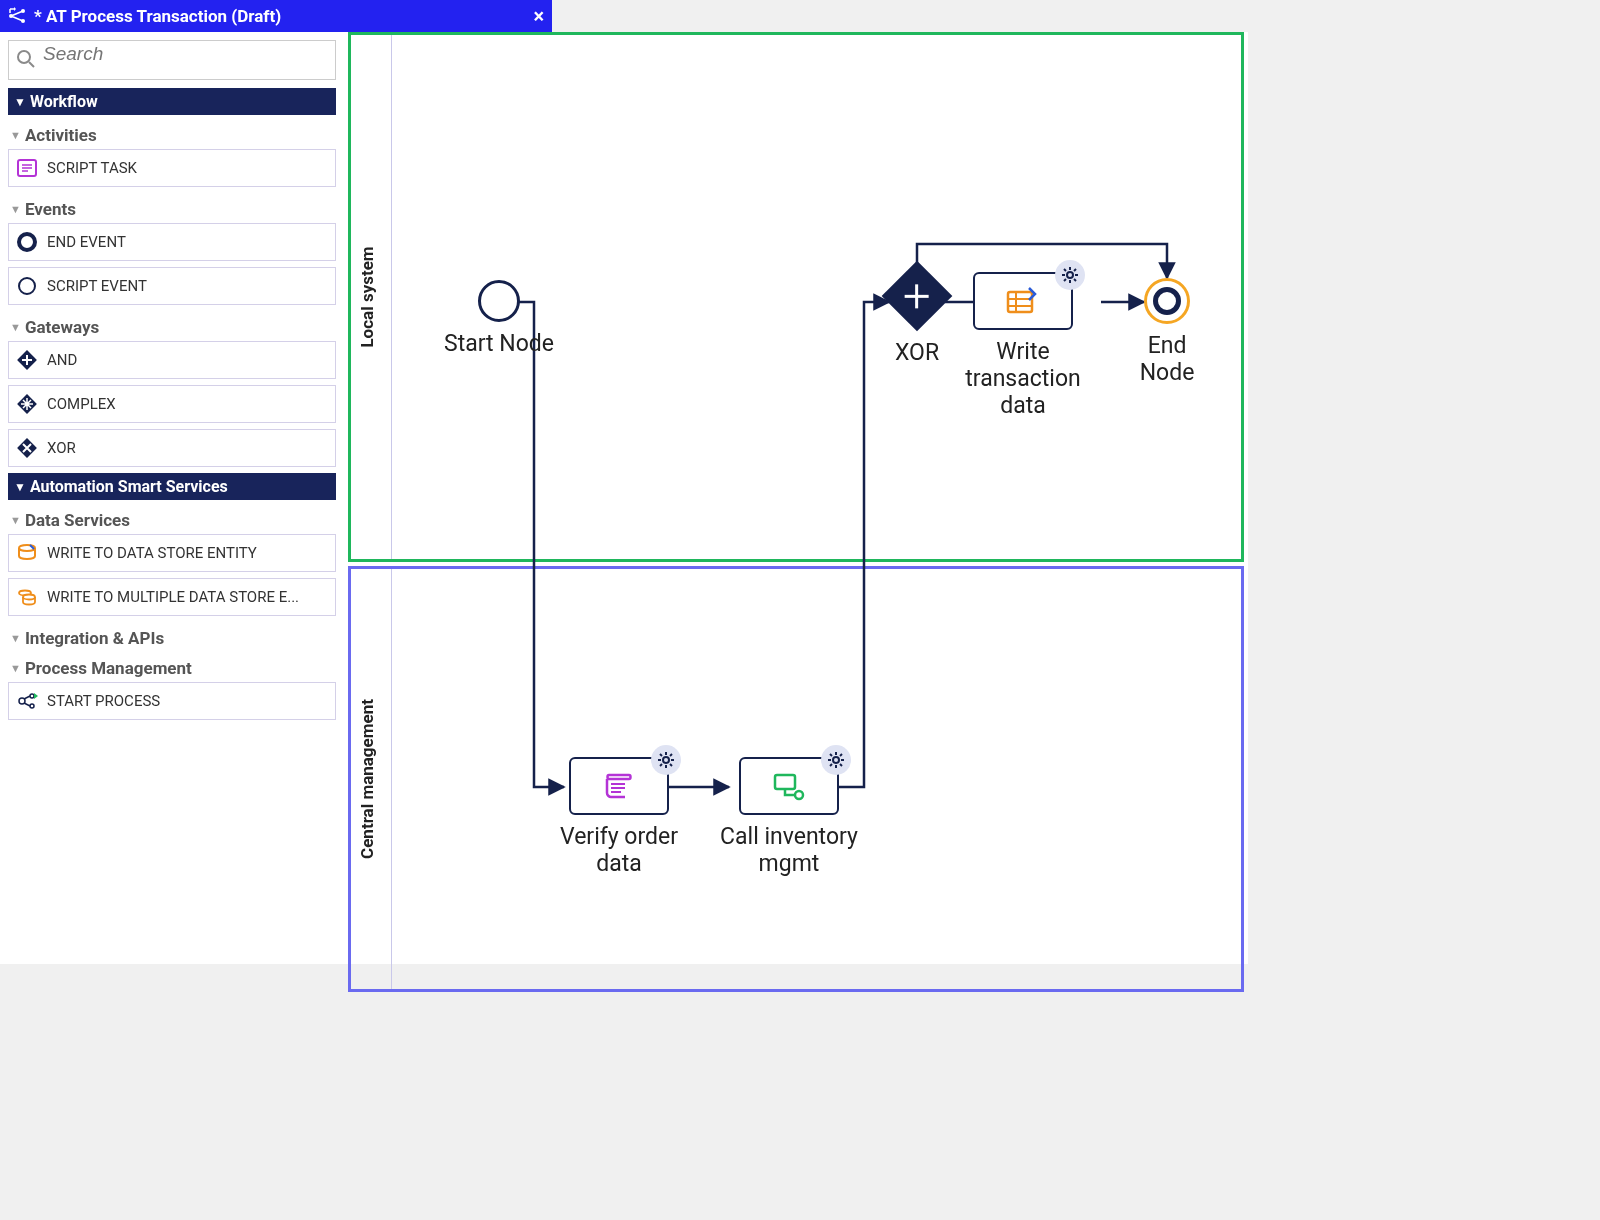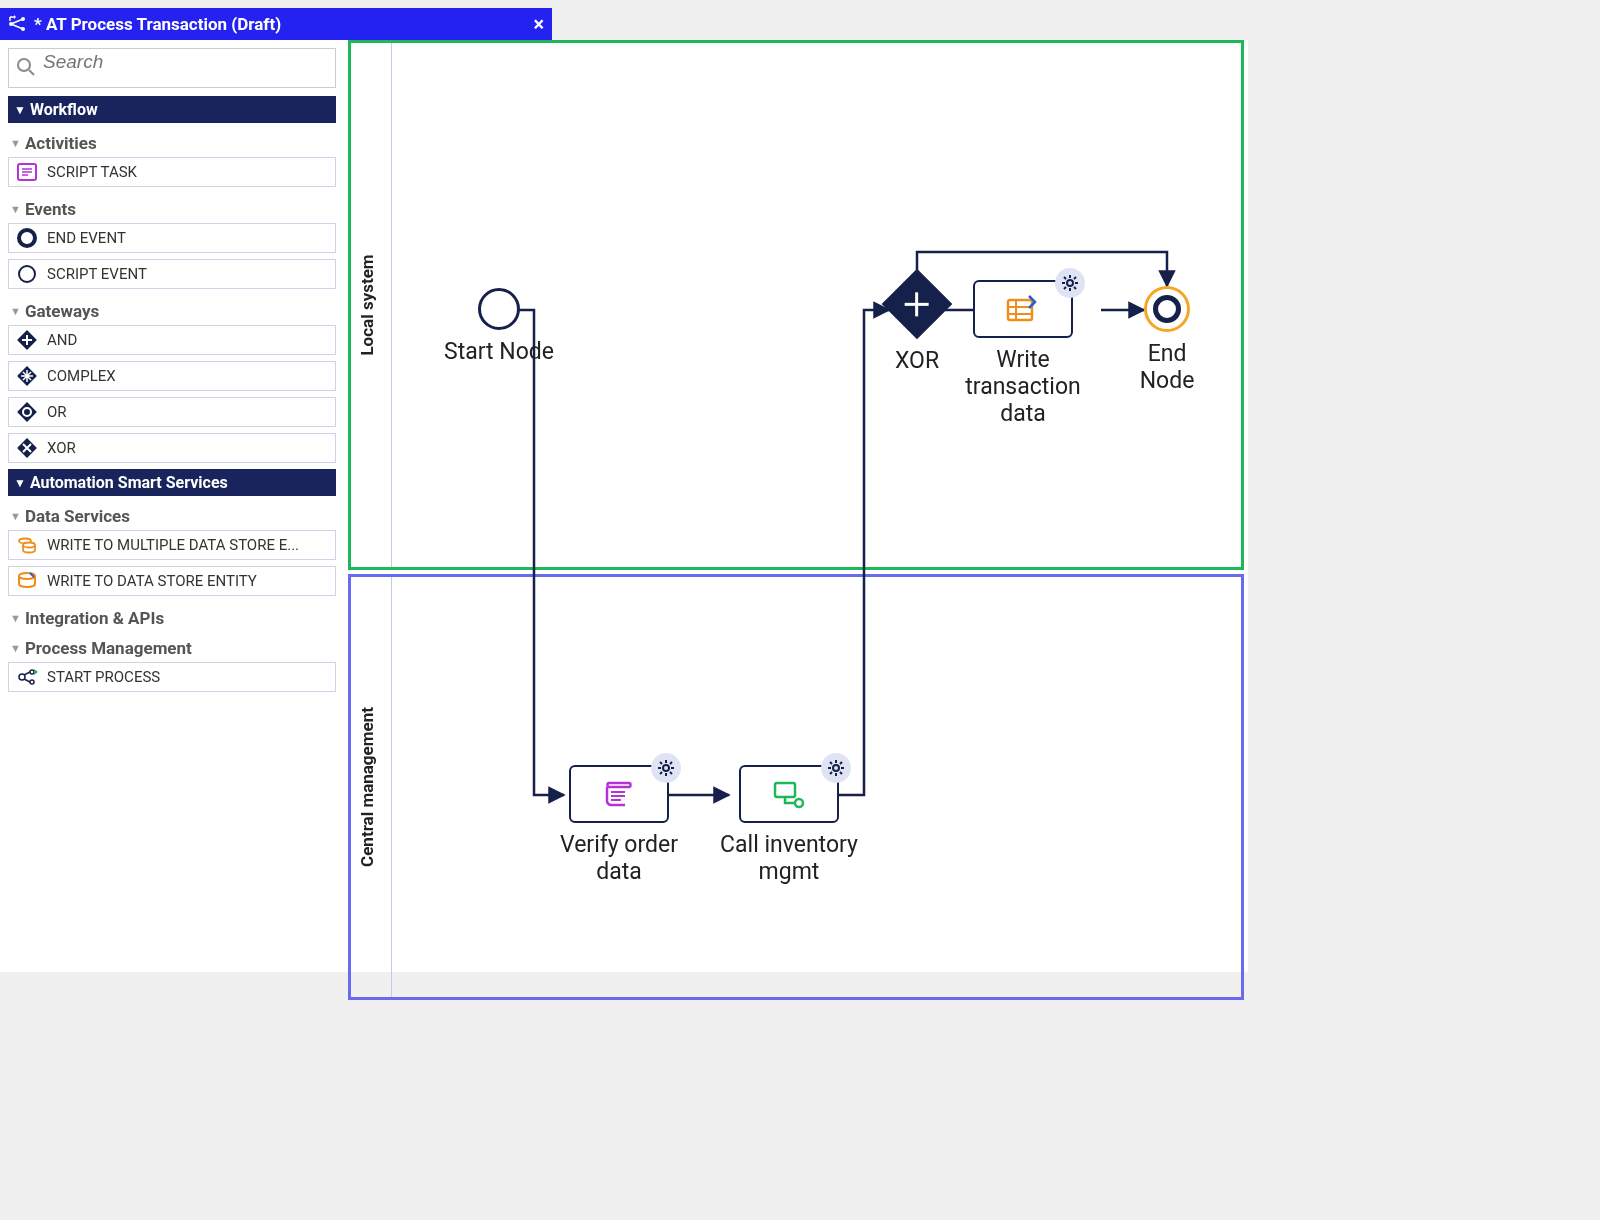--- a/index.html
+++ b/index.html
@@ -1,30 +1,30 @@
 <!DOCTYPE html>
 <html><head>
 <meta charset="utf-8">
 <style>
 * { box-sizing: border-box; margin: 0; padding: 0; }
 body { font-family: -apple-system, BlinkMacSystemFont, "Segoe UI", Roboto, sans-serif; font-size: 14px; color: #222; background: #f0f0f0; width: 1600px; height: 1220px; overflow: hidden; }
-.app { display: flex; flex-direction: column; width: 1248px; height: 964px; margin-top: 8px; }
+.app { display: flex; flex-direction: column; width: 1248px; height: 964px; }
 .titlebar { background: #2322f0; color: #fff; display: flex; align-items: center; height: 32px; width: 552px; padding: 0 8px; font-weight: 700; font-size: 17px; }
 .titlebar .title-icon { margin-right: 8px; display: inline-flex; }
 .titlebar .close { margin-left: auto; font-size: 20px; font-weight: 700; cursor: pointer; }
 .main { display: flex; height: calc(100% - 32px); }
 .sidebar { width: 344px; background: #fff; display: flex; flex-direction: column; padding: 8px; overflow-y: auto; }
 .search { position: relative; margin-bottom: 8px; }
 .search input { width: 100%; height: 40px; border: 1px solid #ccc; padding: 0 10px 12px 34px; font-size: 19px; font-style: italic; color: #777; }
 .search .sicon { position: absolute; left: 8px; top: 9px; color: #8a8a8a; }
 .section-hdr { background: #18245b; color: #fff; font-weight: 700; font-size: 16px; padding: 4px 6px; display: flex; align-items: center; margin-bottom: 4px; }
 .section-hdr .tri { margin-right: 4px; font-size: 12px; }
 .sub-hdr { font-weight: 700; font-size: 17px; color: #555; padding: 4px 2px; display: flex; align-items: center; margin-top: 2px; }
 .sub-hdr .tri { color: #999; margin-right: 4px; font-size: 11px; }
-.palette-item { border: 1px solid #d4d0e8; background: #fff; display: flex; align-items: center; height: 30px; padding: 0 6px; margin-bottom: 6px; cursor: grab; font-size: 15px; color: #333; }
+.palette-item { border: 1px solid #d4d0e8; background: #fff; display: flex; align-items: center; height: 38px; padding: 0 6px; margin-bottom: 6px; cursor: grab; font-size: 15px; color: #333; }
 .palette-item .picon { width: 24px; height: 24px; margin-right: 8px; display: inline-flex; align-items: center; justify-content: center; flex-shrink: 0; }
 .palette-item .plabel { white-space: nowrap; overflow: hidden; text-overflow: ellipsis; }
 .canvas-wrap { flex: 1; position: relative; background: #fff; }
 .canvas { position: absolute; inset: 0; }
 .lane { position: absolute; left: 4px; right: 4px; }
 .lane.top { top: 0; height: 530px; border: 3px solid #1fb75c; }
 .lane.bot { top: 534px; height: 426px; border: 3px solid #6a6af0; }
 .lane-inner { position: absolute; left: 40px; right: 0; top: 0; bottom: 0; border-left: 1px solid #c9c8ea; }
 .lane-label { position: absolute; left: 6px; top: 50%; transform: translateY(-50%) rotate(180deg); writing-mode: vertical-rl; font-weight: 700; font-size: 17px; }
 .node { position: absolute; text-align: center; }
@@ -132,63 +132,54 @@
               <rect x="4" y="4" width="14" height="14" transform="rotate(45 11 11)" fill="#15214b"></rect>
               <path d="M11 5v12M5 11h12M7 7l8 8M15 7l-8 8" stroke="#fff" stroke-width="1.5"></path>
             </svg>
           </span>
         <span class="plabel">COMPLEX</span>
       </div>
       <div class="palette-item">
         <span class="picon">
             <svg width="22" height="22">
               <rect x="4" y="4" width="14" height="14" transform="rotate(45 11 11)" fill="#15214b"></rect>
-              <circle cx="11" cy="11" r="4" fill="none" stroke="#fff" stroke-width="2"></circle>
-            </svg>
-          </span>
-        <span class="plabel">OR</span>
-      </div>
-      <div class="palette-item">
-        <span class="picon">
-            <svg width="22" height="22">
-              <rect x="4" y="4" width="14" height="14" transform="rotate(45 11 11)" fill="#15214b"></rect>
               <path d="M7 7l8 8M15 7l-8 8" stroke="#fff" stroke-width="2"></path>
             </svg>
           </span>
         <span class="plabel">XOR</span>
       </div>
 
       <div class="section-hdr">
           <span class="tri">▼</span>
           <span>Automation Smart Services</span>
         </div>
 
       <div class="sub-hdr">
           <span class="tri">▼</span>
           <span>Data Services</span>
         </div>
+      <div class="palette-item">
+        <span class="picon">
+            <svg width="22" height="22">
+              <ellipse cx="11" cy="6" rx="8" ry="3" fill="none" stroke="#ef8e1b" stroke-width="2"></ellipse>
+              <path d="M3 6v8c0 1.7 3.6 3 8 3s8-1.3 8-3V6" fill="none" stroke="#ef8e1b" stroke-width="2"></path>
+              <path d="M14 3l4 4" stroke="#2a5bd7" stroke-width="2"></path>
+            </svg>
+          </span>
+        <span class="plabel">WRITE TO DATA STORE ENTITY</span>
+      </div>
       <div class="palette-item">
         <span class="picon">
             <svg width="22" height="22">
               <ellipse cx="9" cy="7" rx="6" ry="2.5" fill="none" stroke="#ef8e1b" stroke-width="1.8"></ellipse>
               <ellipse cx="13" cy="11" rx="6" ry="2.5" fill="#fff" stroke="#ef8e1b" stroke-width="1.8"></ellipse>
               <path d="M7 11v5c0 1.4 2.7 2.5 6 2.5s6-1.1 6-2.5v-5" fill="none" stroke="#ef8e1b" stroke-width="1.8"></path>
             </svg>
           </span>
         <span class="plabel">WRITE TO MULTIPLE DATA STORE E...</span>
-      </div>
-      <div class="palette-item">
-        <span class="picon">
-            <svg width="22" height="22">
-              <ellipse cx="11" cy="6" rx="8" ry="3" fill="none" stroke="#ef8e1b" stroke-width="2"></ellipse>
-              <path d="M3 6v8c0 1.7 3.6 3 8 3s8-1.3 8-3V6" fill="none" stroke="#ef8e1b" stroke-width="2"></path>
-              <path d="M14 3l4 4" stroke="#2a5bd7" stroke-width="2"></path>
-            </svg>
-          </span>
-        <span class="plabel">WRITE TO DATA STORE ENTITY</span>
       </div>
 
       <div class="sub-hdr">
           <span class="tri">▼</span>
           <span>Integration &amp; APIs</span>
         </div>
 
       <div class="sub-hdr">
           <span class="tri">▼</span>
           <span>Process Management</span>

